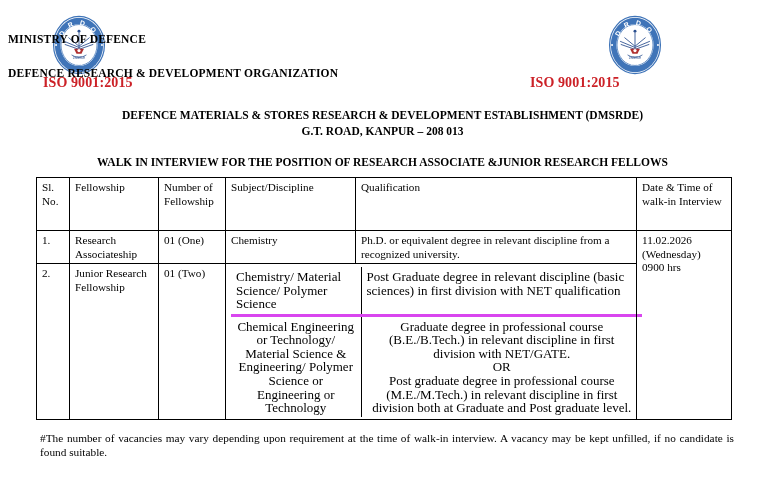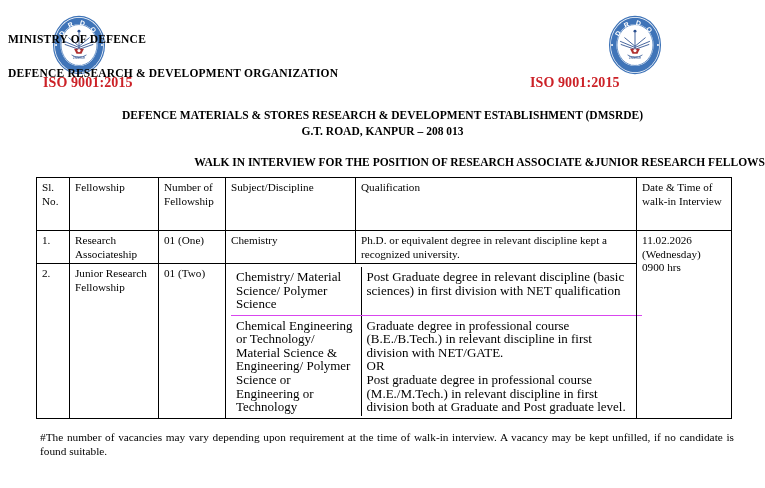--- a/index.html
+++ b/index.html
@@ -83,21 +83,20 @@
   }
   .t-addr {
     font-weight: bold;
     font-size: 11.5px;
     line-height: 16px;
   }
   .t-walkin {
     font-weight: bold;
     font-size: 11.5px;
     margin-top: 17px;
-    text-align: right;
   }
 
   
   .intro {
     margin: 14px 31px 0 38px;
     font-size: 11.3px;
     line-height: 14.5px;
     text-align: justify;
   }
 
@@ -140,21 +139,22 @@
     table-layout: fixed;
     font-size: 13px;
   }
   table.nested td {
     vertical-align: top;
     padding: 3px 5px 2px 5px;
     line-height: 13.6px;
     border: 0;
   }
   table.nested tr.split td {
-    border-top: 1px solid #d946ef;
+    border-top: 3px solid #d946ef;
+    text-align: center;
   }
   td.nopad { padding: 0; }
   .n-sub  { width: 130px; border-right: 1px solid #000000 !important; }
   .n-qual { width: 281px; }
 
   .row1-h { height: 30px; }
   .sub-a  { height: 48px; }
   .sub-b  { height: 99px; }
 
   
@@ -268,21 +268,21 @@
           <td>Date &amp; Time of walk-in Interview</td>
         </tr>
       </thead>
       <tbody>
 
         <tr class="row1-h">
           <td>1.</td>
           <td>Research Associateship</td>
           <td>01 (One)</td>
           <td>Chemistry</td>
-          <td class="just">Ph.D. or equivalent degree in relevant discipline kept a recognized university.</td>
+          <td class="just">Ph.D. or equivalent degree in relevant discipline from a recognized university.</td>
           <td rowspan="2" class="bold">
             <div>11.02.2026</div>
             <div>(Wednesday)</div>
             <div>0900 hrs</div>
           </td>
         </tr>
 
         <tr>
           <td>2.</td>
           <td>Junior Research Fellowship</td>

